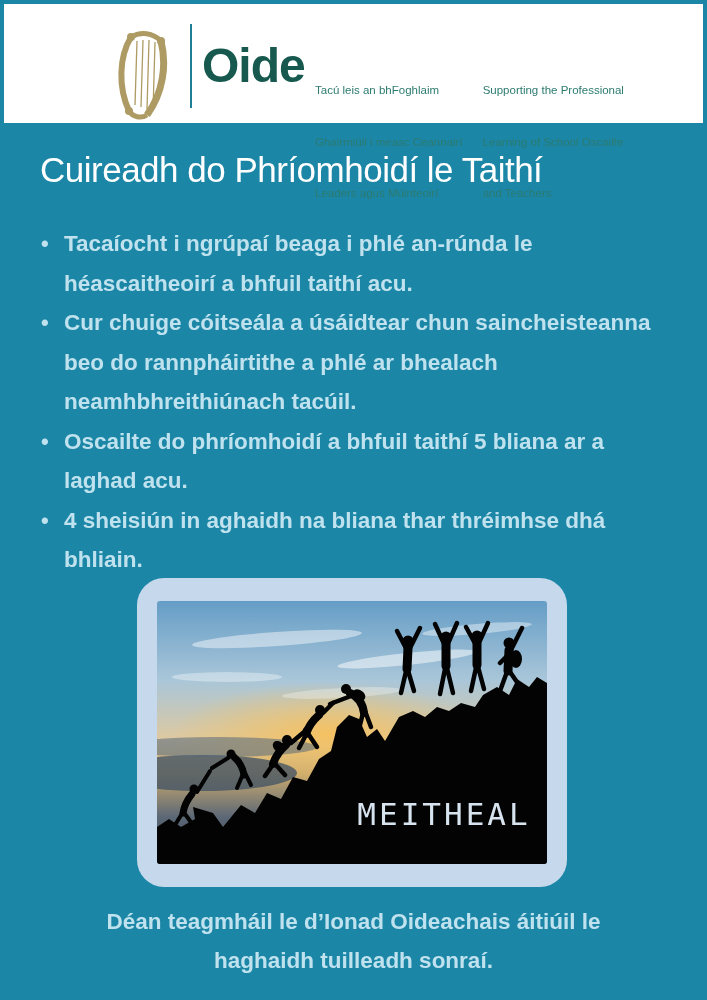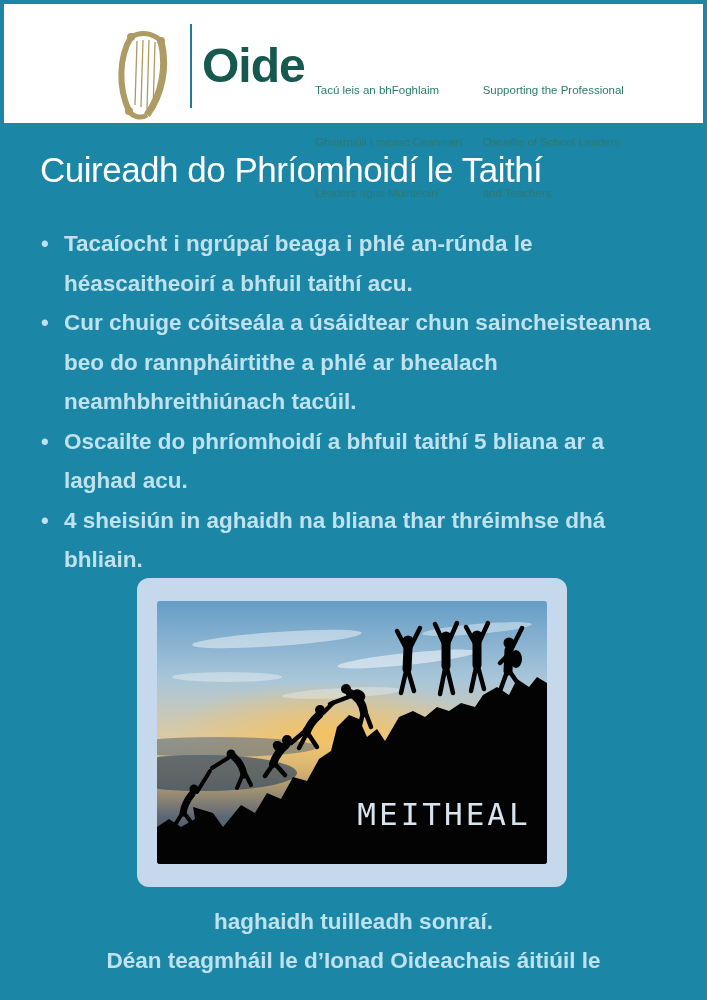--- a/index.html
+++ b/index.html
@@ -16,21 +16,21 @@
   .taglines{position:absolute;left:311px;top:43px;display:flex;gap:20px;}
   .tagline{font-size:11.5px;line-height:15.5px;color:#2c7b70;}
   .tagline .tl-line{display:block;white-space:nowrap;margin-top:36px;}
   
   .heading{position:absolute;left:40px;top:150px;font-size:35px;font-weight:400;color:#ffffff;letter-spacing:-0.5px;white-space:nowrap;}
   .bullets{position:absolute;left:40px;top:224px;margin:0;padding:0;list-style:none;}
   .bullets li{position:relative;padding-left:24px;font-size:22.5px;font-weight:700;color:#bfe2ee;line-height:39.5px;}
   .bullets li::before{content:"\2022";position:absolute;left:1px;top:0;font-size:22px;}
   .b-line{display:block;white-space:nowrap;}
   
-  .photo-card{position:absolute;left:137px;top:578px;width:430px;height:309px;background:#c5d8ec;border-radius:12px;}
+  .photo-card{position:absolute;left:137px;top:578px;width:430px;height:309px;background:#c5d8ec;border-radius:27px;}
   .photo{position:absolute;left:20px;top:23px;width:390px;height:263px;border-radius:3px;overflow:hidden;}
   .photo svg{display:block;width:100%;height:100%;}
   
   .contact{position:absolute;left:0;top:902px;width:707px;text-align:center;font-size:22.5px;font-weight:700;color:#bfe2ee;line-height:39px;}
   .c-line{display:block;}
 </style>
 </head>
 <body>
 
 <div class="page">
@@ -53,21 +53,21 @@
     <div class="brand-divider"></div>
     <div class="brand">Oide</div>
     <div class="taglines">
       <div class="tagline">
         <span class="tl-line">Tacú leis an bhFoghlaim</span>
         <span class="tl-line">Ghairmiúil i measc Ceannairí</span>
         <span class="tl-line">Leaders agus Múinteoirí</span>
       </div>
       <div class="tagline">
         <span class="tl-line">Supporting the Professional</span>
-        <span class="tl-line">Oscailte of School Leaders</span>
+        <span class="tl-line">Learning of School Oscailte</span>
         <span class="tl-line">and Teachers</span>
       </div>
     </div>
   </div>
 
   <div class="heading">Cuireadh do Phríomhoidí le Taithí</div>
 
   <ul class="bullets">
     <li>
       <span class="b-line">Tacaíocht i ngrúpaí beaga i phlé an-rúnda le</span>
@@ -188,17 +188,17 @@
             <path d="M26,211 L18,224 M28,213 L36,224" stroke-width="4"></path>
           </g>
         </g>
 
         <text x="287" y="224" text-anchor="middle" font-size="31" fill="#d7e3ee" style="font-family:'DejaVu Sans Mono',monospace;letter-spacing:3px;">MEITHEAL</text>
       </svg>
     </div>
   </div>
 
   <div class="contact">
+    <span class="c-line">Déan teagmháil le d’Ionad Oideachais áitiúil le</span>
     <span class="c-line">haghaidh tuilleadh sonraí.</span>
-    <span class="c-line">Déan teagmháil le d’Ionad Oideachais áitiúil le</span>
   </div>
 
 </div>
 
 </body></html>

